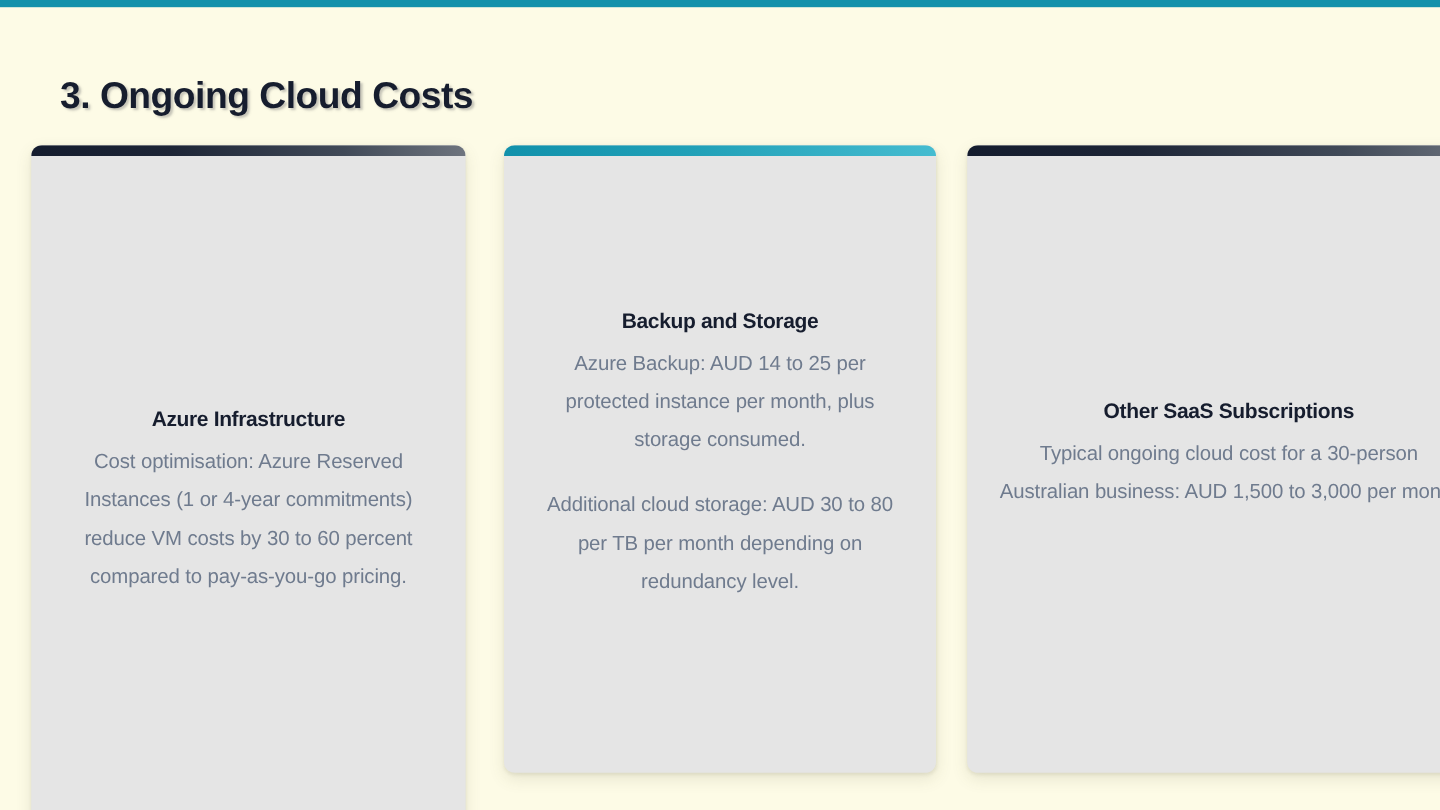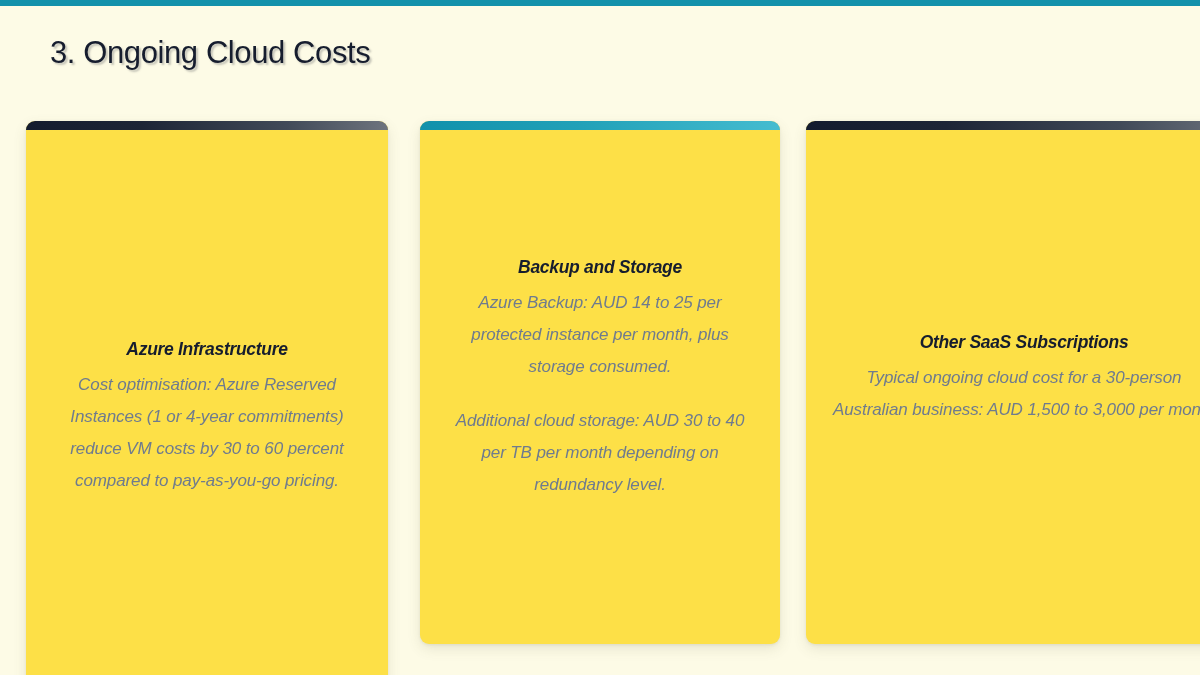--- a/index.html
+++ b/index.html
@@ -22,53 +22,52 @@
     left: 0;
     width: 1200px;
     height: 6px;
     background: #1391ab;
   }
 
   
   .slide-title {
     position: absolute;
     left: 50px;
-    top: 14px;
+    top: 41px;
     font-size: 31px;
-    font-weight: normal;
+    font-weight: bold;
     color: #161d2e;
     letter-spacing: -0.4px;
     text-shadow: 2px 2px 2px rgba(120,120,120,0.42);
     white-space: nowrap;
   }
 
   
   .cards-row {
     position: absolute;
     left: 26px;
     top: 121px;
     width: 1148px;
     height: 525px;
   }
 
   .card {
     position: absolute;
     top: 0;
-    background: #fde047;
+    background: #e5e5e5;
     border-radius: 9px;
     box-shadow: 0 5px 13px rgba(90, 90, 60, 0.13),
                 0 1px 3px rgba(90, 90, 60, 0.10);
     overflow: hidden;
     display: flex;
     flex-direction: column;
     align-items: center;
     justify-content: center;
     box-sizing: border-box;
     padding: 12px 22px 20px 22px;
-    font-style: italic;
   }
 
   .card-1 { left: 0px;   width: 362px; height: 601px; }
   .card-2 { left: 394px; width: 360px; height: 523px; }
   .card-3 { left: 780px; width: 436px; height: 523px; }
 
   .card-strip {
     position: absolute;
     top: 0;
     left: 0;
@@ -122,21 +121,21 @@
       <div class="card-heading">Azure Infrastructure</div>
       <p class="card-para">Cost optimisation: Azure Reserved Instances (1 or 4-year commitments) reduce VM costs by 30 to 60 percent compared to pay-as-you-go pricing.</p>
     </div>
   </div>
 
   <div class="card card-2">
     <div class="card-strip strip-teal"></div>
     <div class="card-body">
       <div class="card-heading">Backup and Storage</div>
       <p class="card-para">Azure Backup: AUD 14 to 25 per protected instance per month, plus storage consumed.</p>
-      <p class="card-para">Additional cloud storage: AUD 30 to 40 per TB per month depending on redundancy level.</p>
+      <p class="card-para">Additional cloud storage: AUD 30 to 80 per TB per month depending on redundancy level.</p>
     </div>
   </div>
 
   <div class="card card-3">
     <div class="card-strip strip-dark"></div>
     <div class="card-body">
       <div class="card-heading">Other SaaS Subscriptions</div>
       <p class="card-para">Typical ongoing cloud cost for a 30-person Australian business: AUD 1,500 to 3,000 per month</p>
     </div>
   </div>

